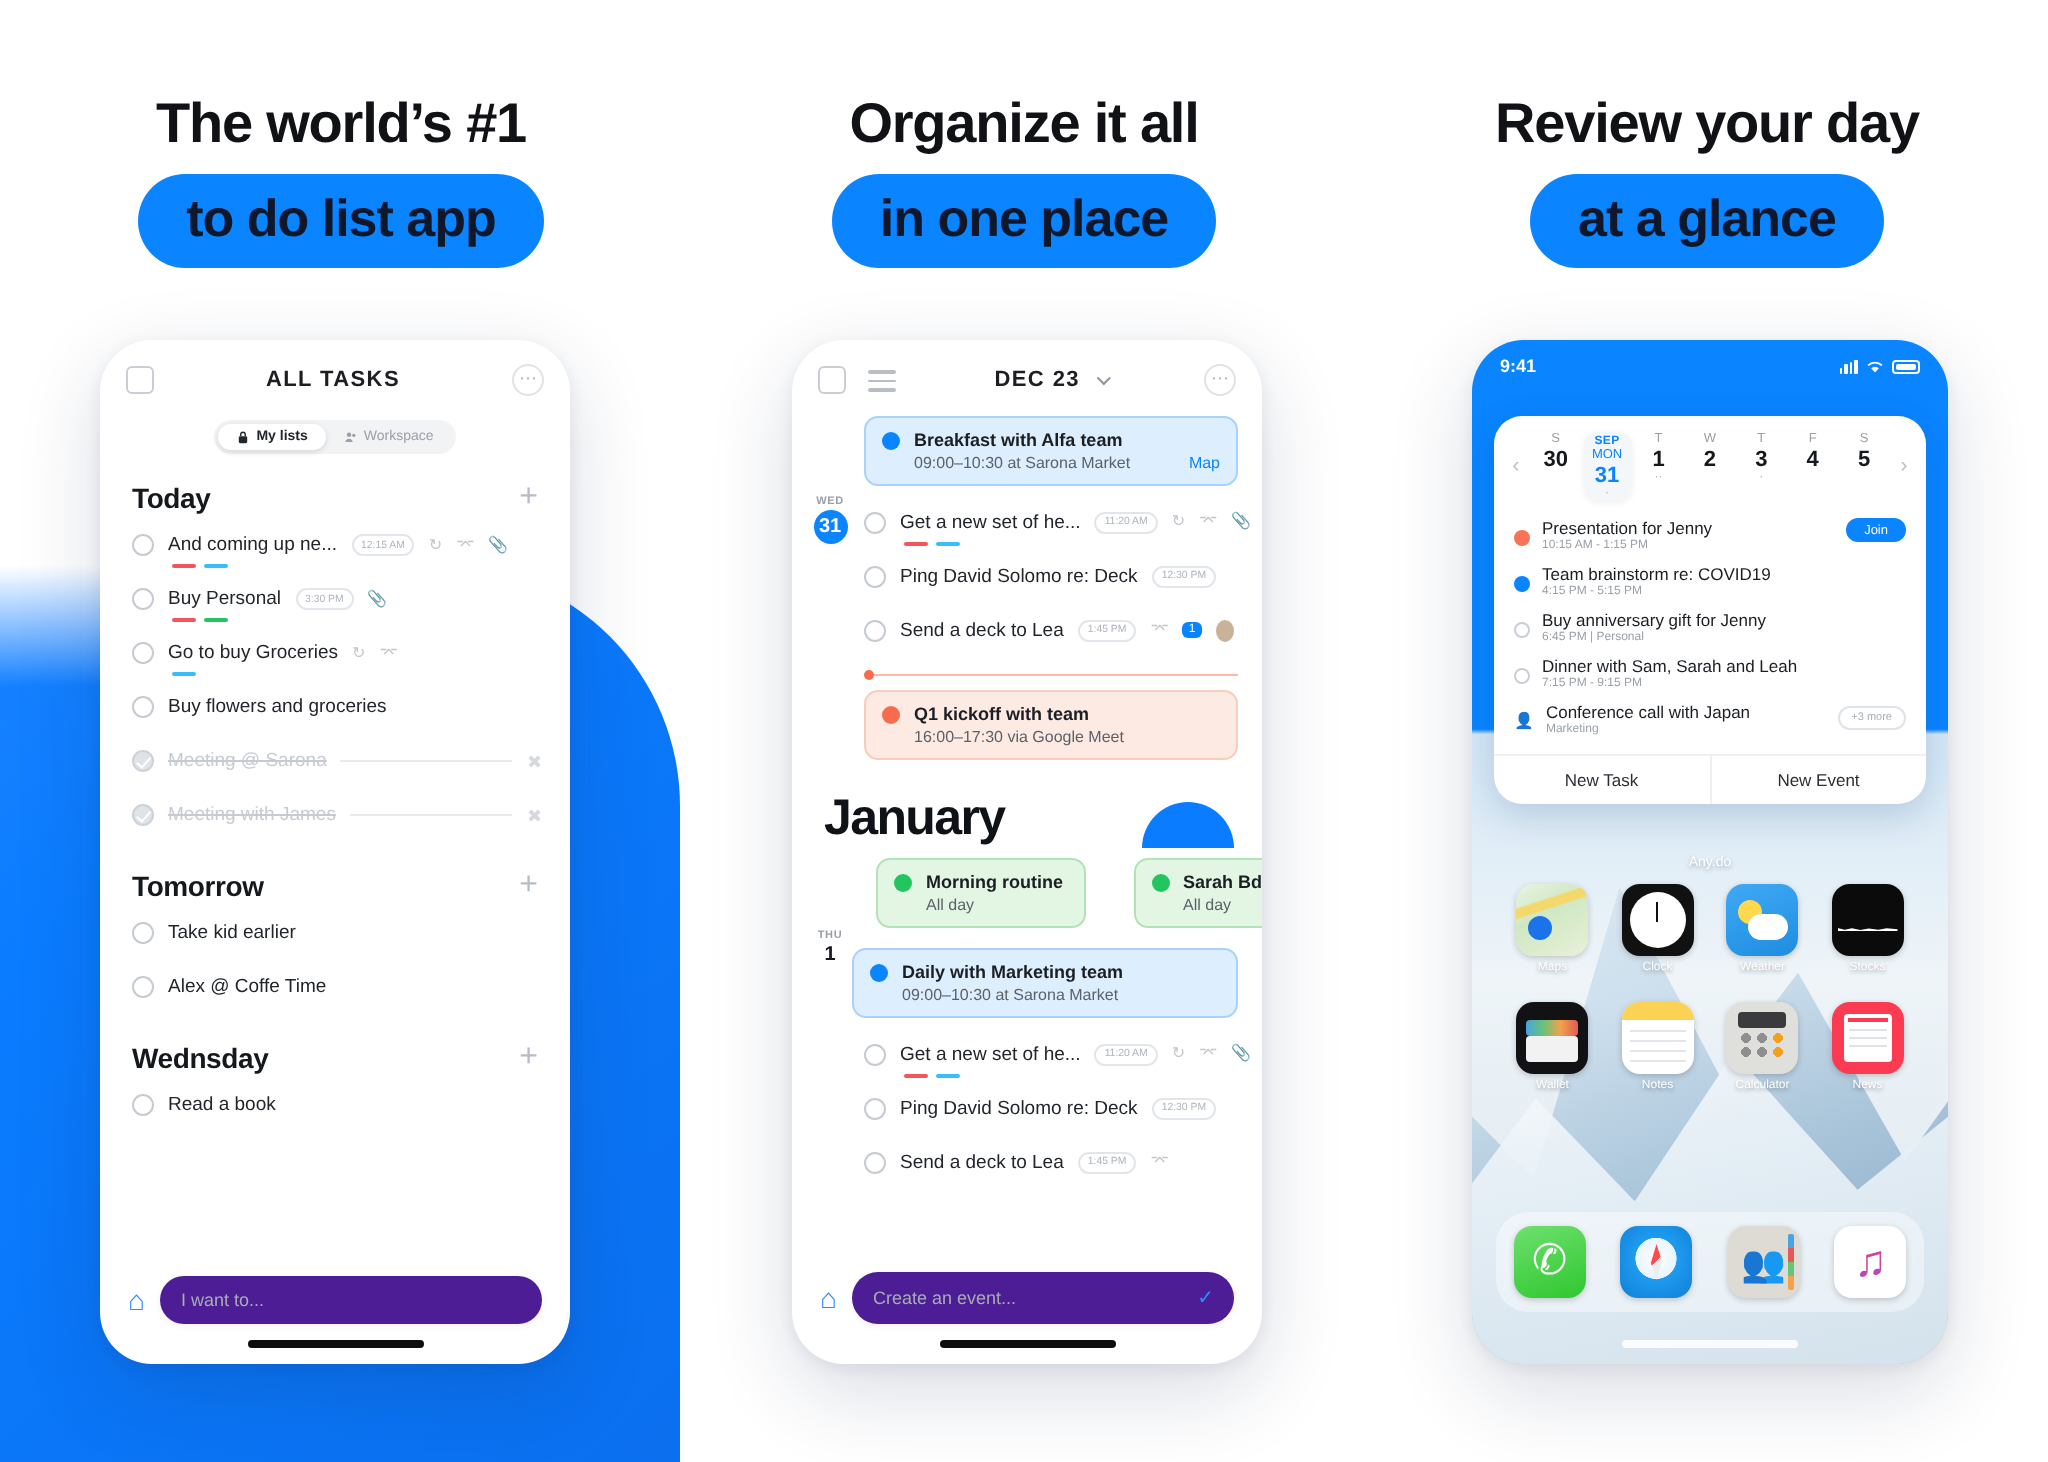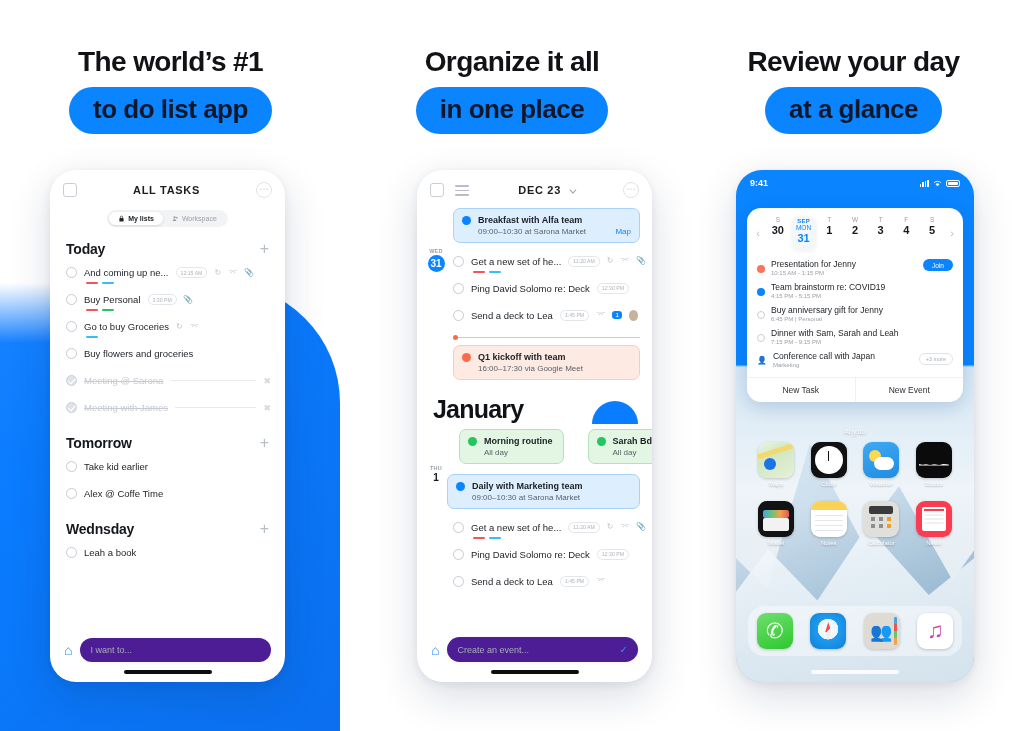--- a/index.html
+++ b/index.html
@@ -59,21 +59,21 @@
 
   
   .phone {
     position: absolute;
     background: #ffffff;
     border-radius: 26px;
     box-shadow: 0 14px 42px rgba(20,40,80,0.16), 0 2px 8px rgba(20,40,80,0.08);
     overflow: hidden;
   }
   .p1 { left: 50px;  top: 170px; width: 235px; height: 512px; }
-  .p2 { left: 417px; top: 170px; width: 235px; height: 512px; }
+  .p2 { left: 396px; top: 170px; width: 235px; height: 512px; }
   .p3 { left: 736px; top: 170px; width: 238px; height: 512px; }
 
   .home-indicator {
     position: absolute; left: 50%; bottom: 8px;
     transform: translateX(-50%);
     width: 88px; height: 4px; border-radius: 3px;
     background: #0d0d0d;
   }
 
   
@@ -470,21 +470,21 @@
       <div class="circ"></div>
       <div class="tx">Alex @ Coffe Time</div>
     </div>
 
     <div class="sec-head">
       <div class="t">Wednsday</div>
       <div class="plus">+</div>
     </div>
     <div class="task">
       <div class="circ"></div>
-      <div class="tx">Leah a book</div>
+      <div class="tx">Read a book</div>
     </div>
 
     <div class="bottombar">
       <span class="home-ico">⌂</span>
       <div class="field">
         <span>I want to...</span>
       </div>
     </div>
     <div class="home-indicator"></div>
   </div>

